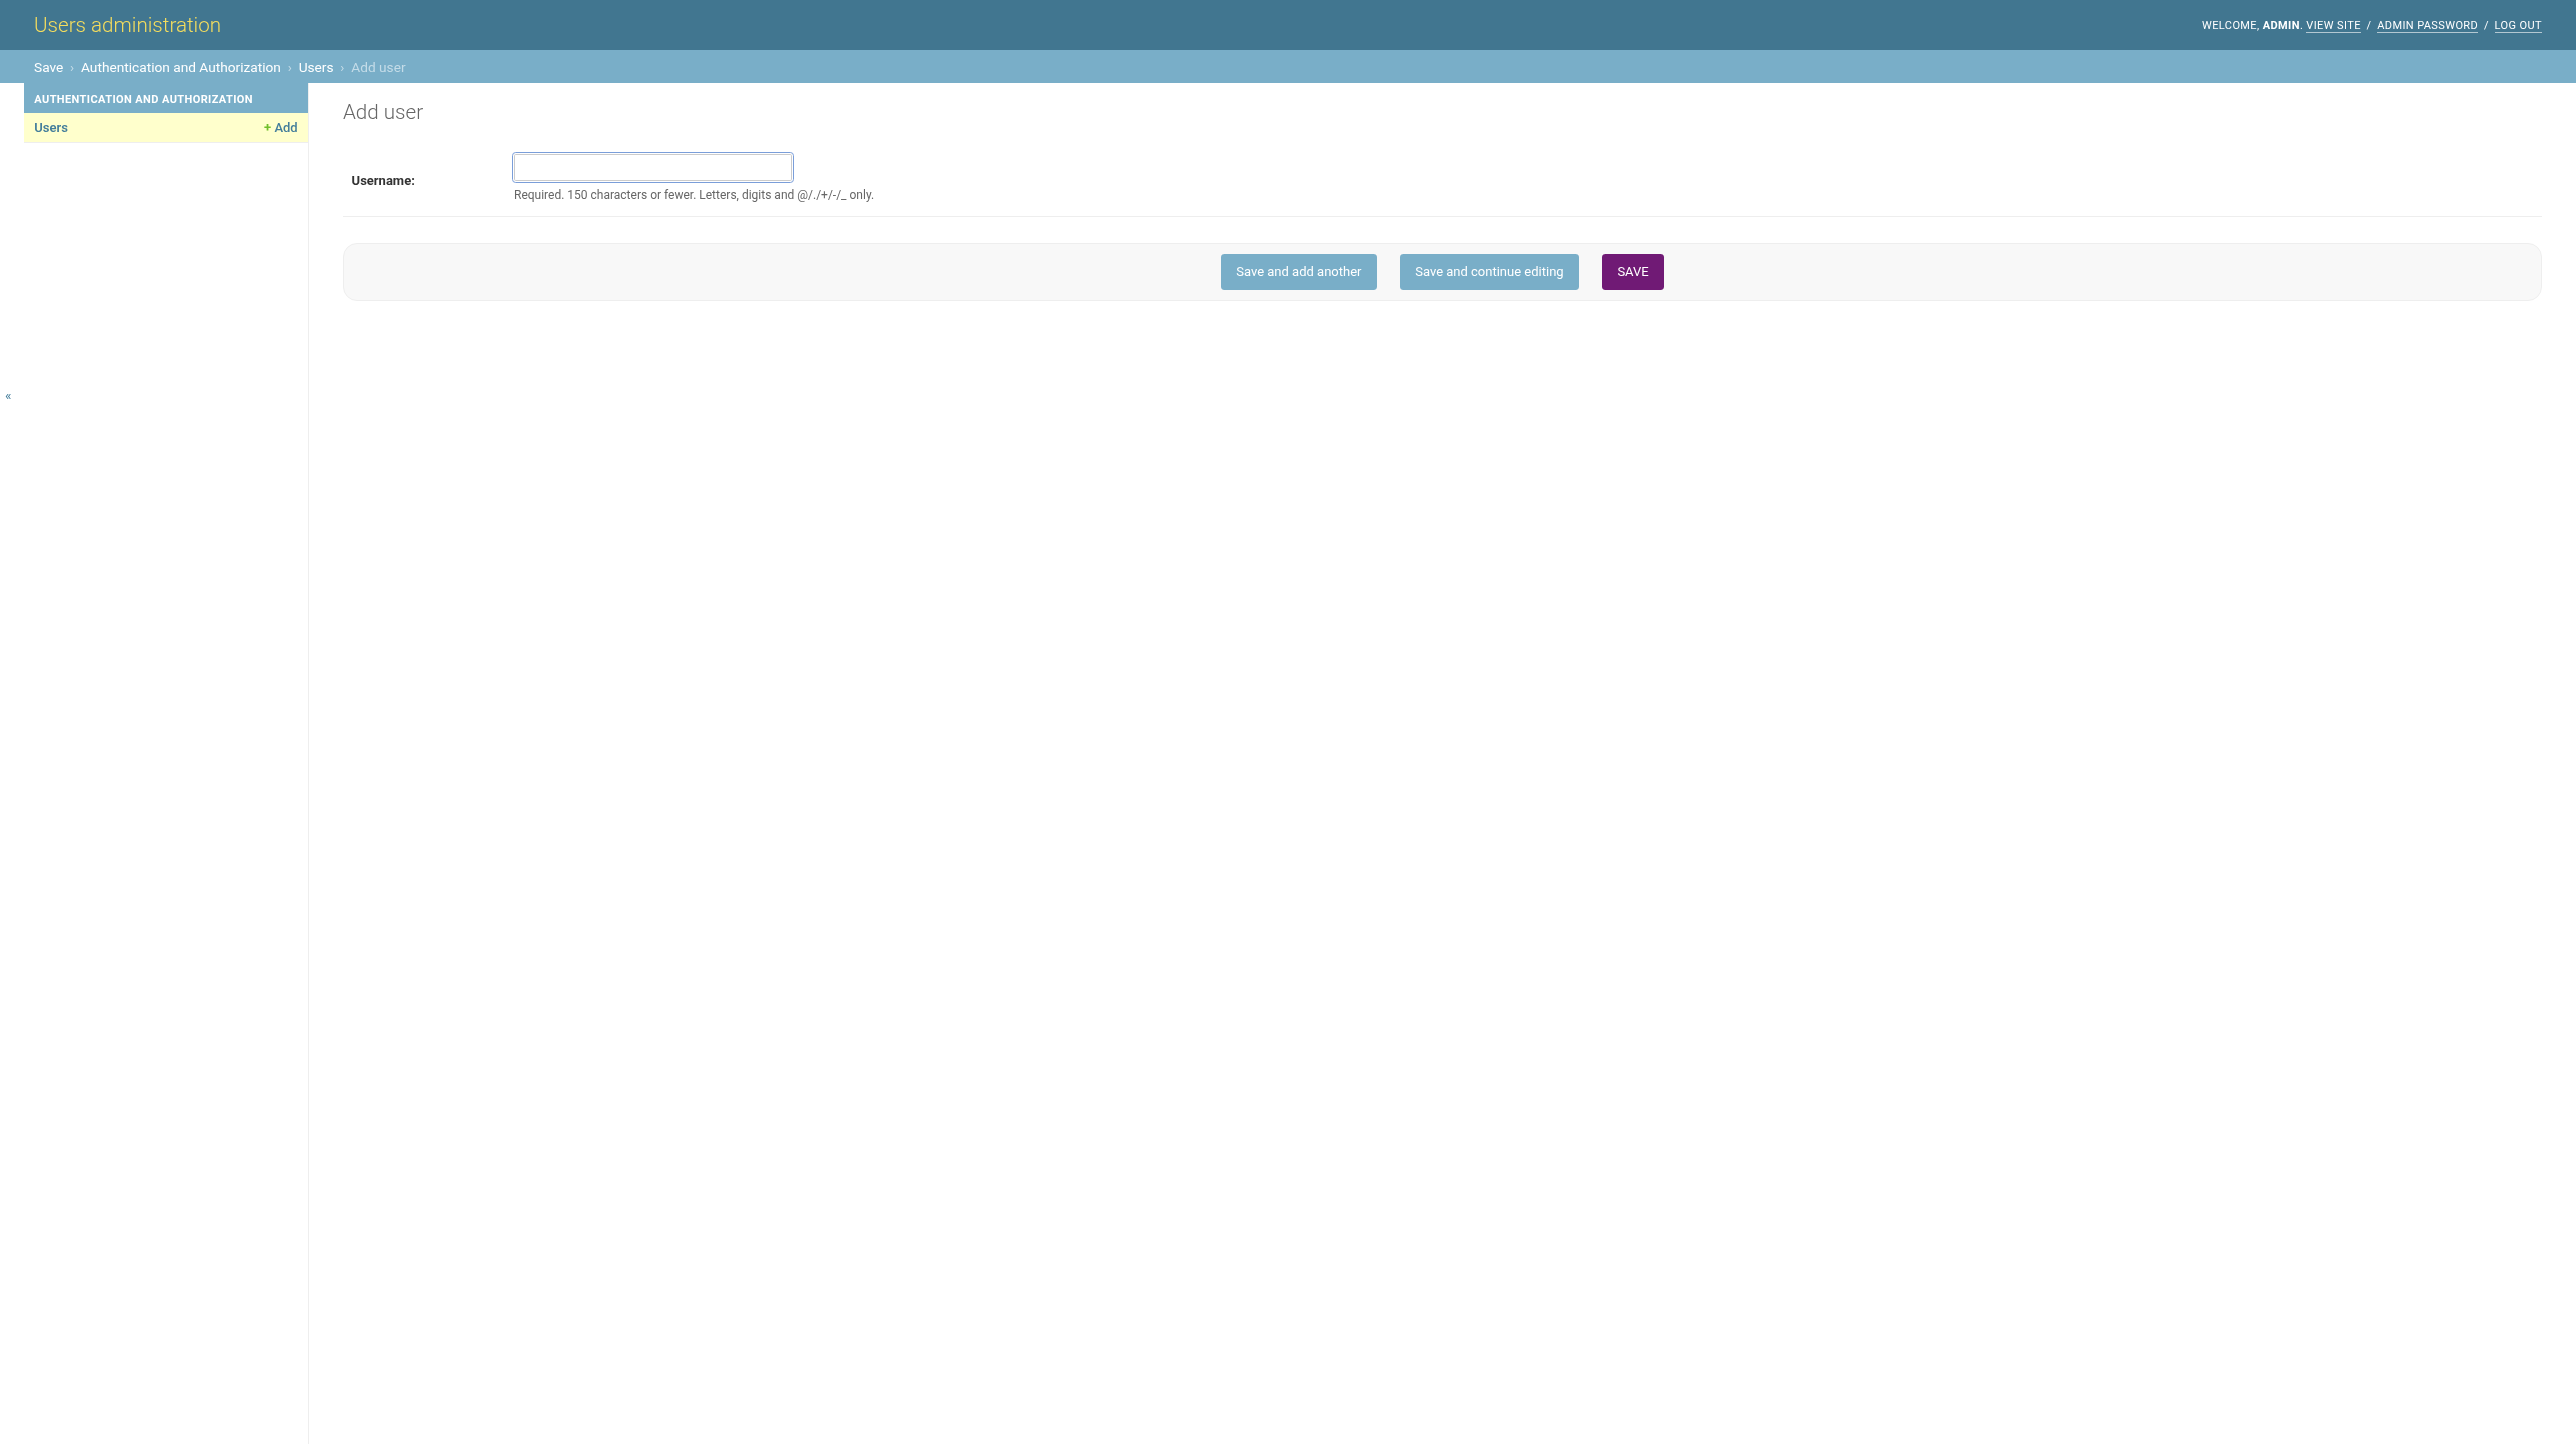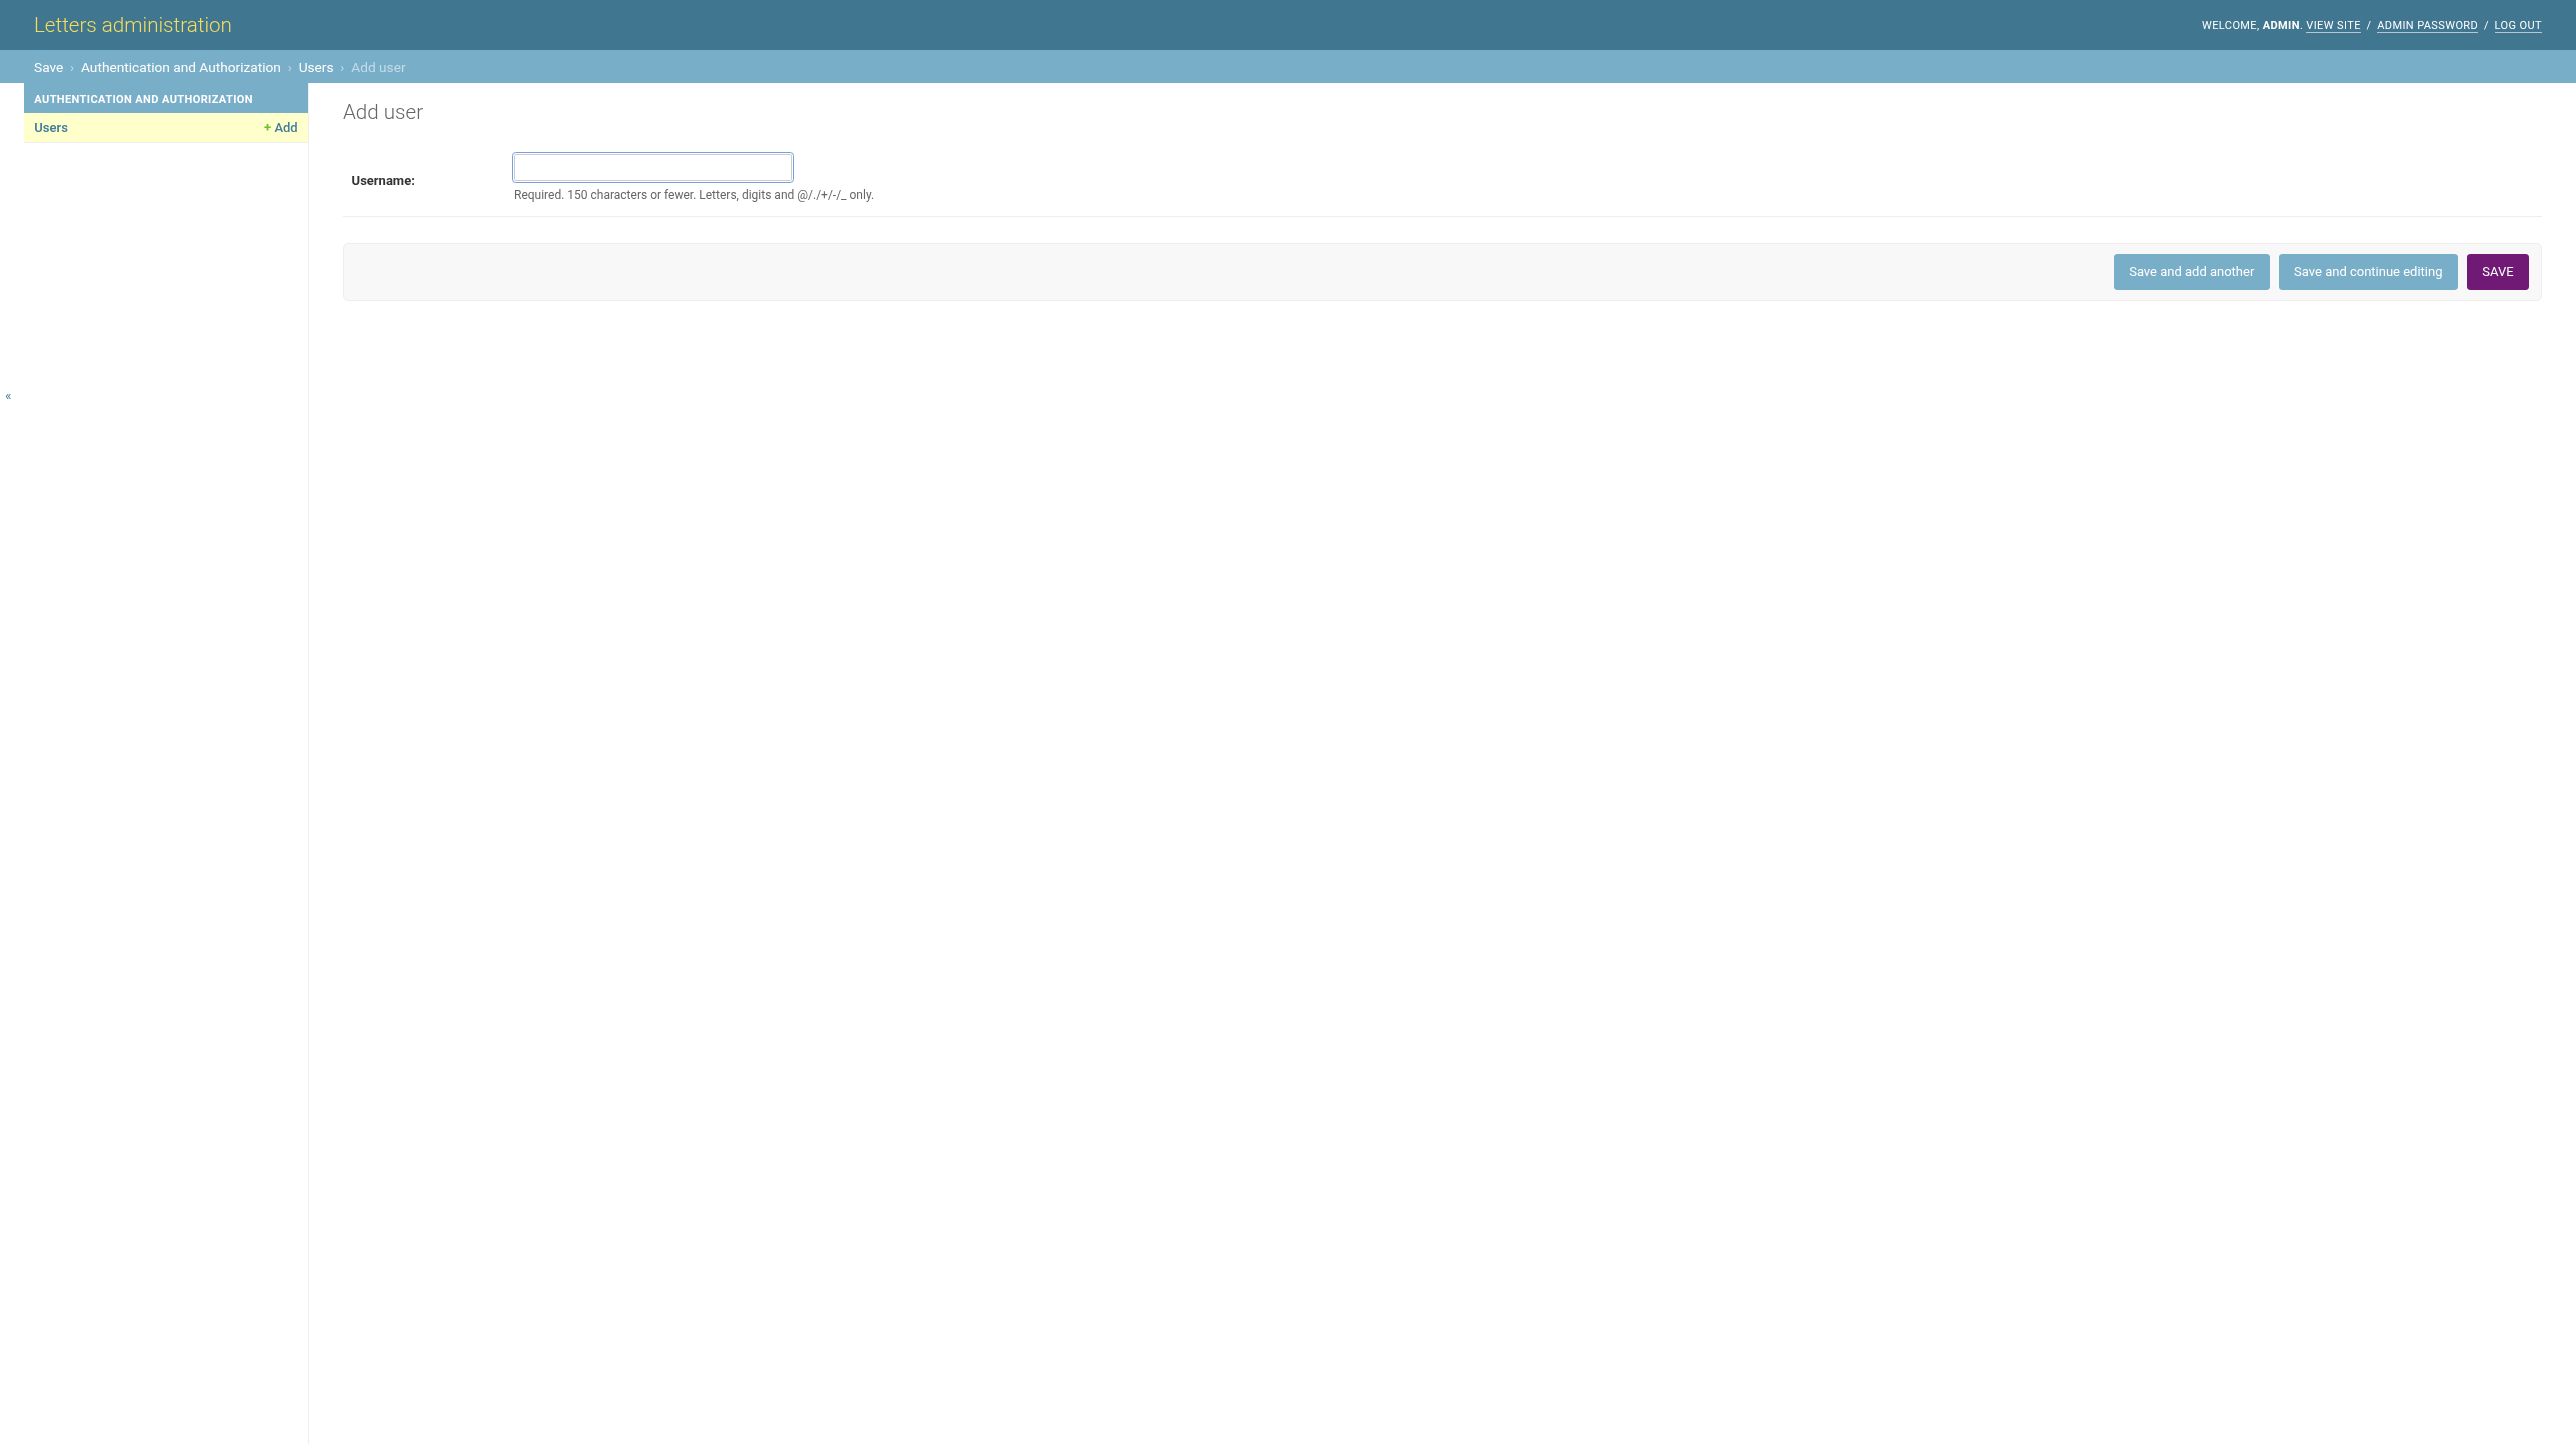--- a/index.html
+++ b/index.html
@@ -156,43 +156,43 @@
     font-size: 12px;
     color: #666;
   }
 
   .submit-row {
     margin-top: 26px;
     background: #f8f8f8;
     border: 0.9px solid #eee;
     padding: 10.3px 12px;
     display: flex;
-    justify-content: flex-end;
-    gap: 9px;
-    border-radius: 5px;
+    justify-content: center;
+    gap: 23px;
+    border-radius: 14px;
   }
   .submit-row input,
   .submit-row button {
     border: none;
     padding: 10.3px 15.4px;
     font-size: 13px;
     color: #fff;
     border-radius: 3.4px;
     cursor: pointer;
     font-family: inherit;
   }
   .btn-secondary { background: #79aec8; }
   .btn-primary { background: #701a75; }
 </style>
 </head>
 <body>
 
 <div id="header">
   <div id="branding">
-    <h1>Letters administration</h1>
+    <h1>Users administration</h1>
   </div>
   <div id="user-tools">
     <span>WELCOME, </span><strong>ADMIN</strong><span>. </span><a href="#">VIEW SITE</a><span class="sep"> / </span><a href="#">ADMIN PASSWORD</a><span class="sep"> / </span><a href="#">LOG OUT</a>
   </div>
 </div>
 
 <div id="breadcrumbs">
   <a href="#">Save</a>
   <span class="sep">›</span>
   <a href="#">Authentication and Authorization</a>

